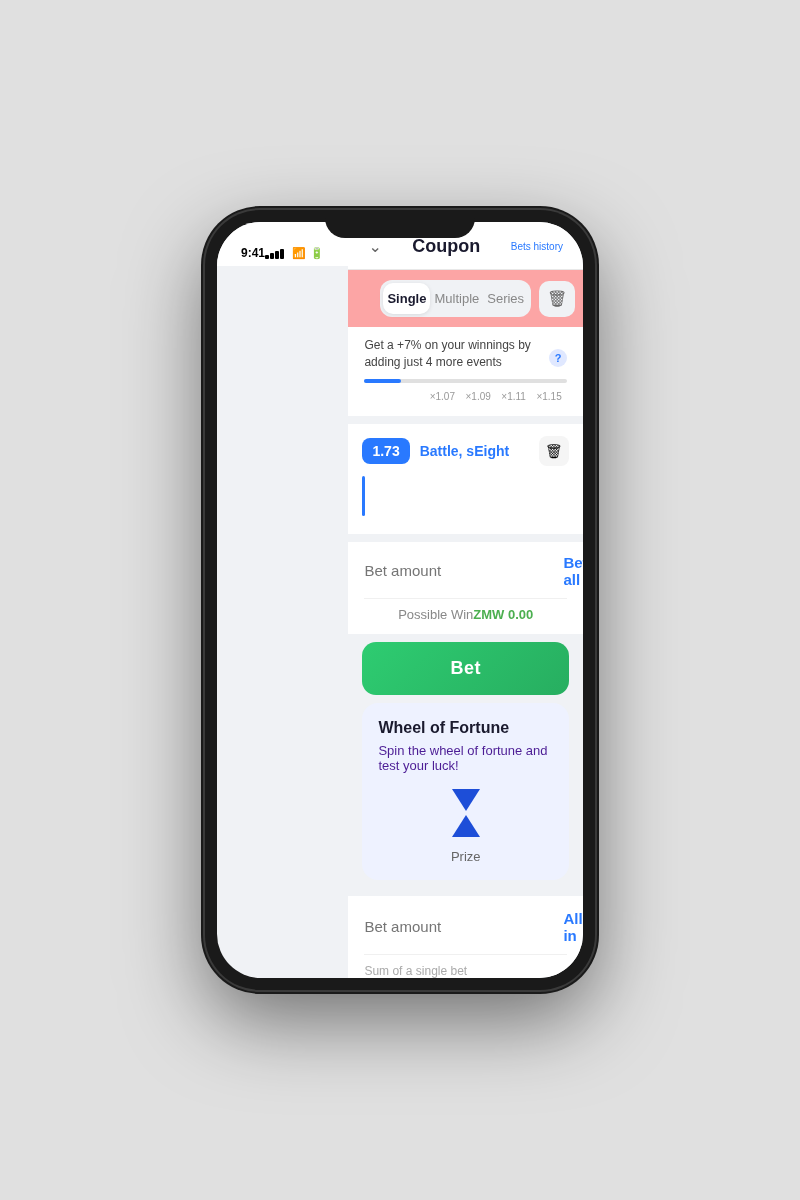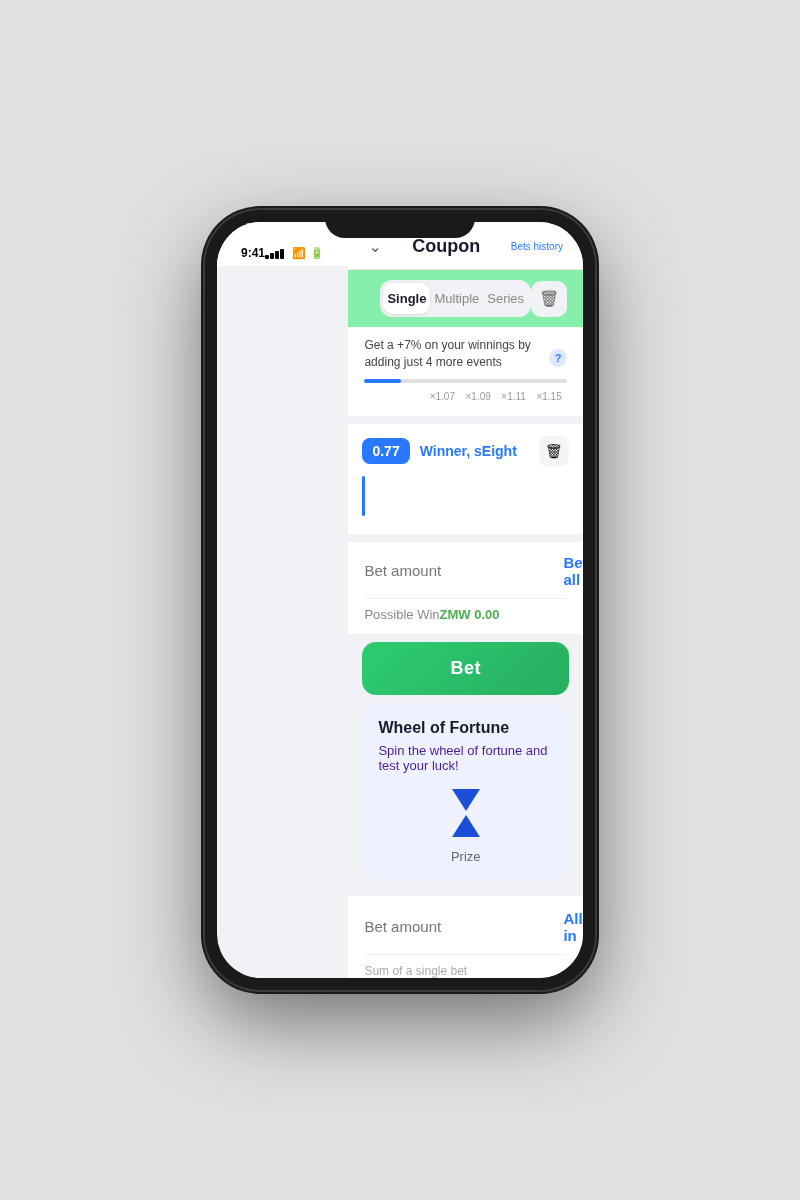--- a/index.html
+++ b/index.html
@@ -96,24 +96,25 @@
     }
     .header-link {
       font-size: 10px;
       color: #2979ff;
       font-weight: 500;
       text-align: right;
     }
 
     
     .tabs-container {
-      background: #86efac;
+      background: #fca5a5;
       padding: 10px 32px;
       display: flex;
       align-items: center;
+      gap: 8px;
     }
     .tabs-group {
       flex: 1;
       background: #f0f2f5;
       border-radius: 12px;
       display: flex;
       padding: 3px;
     }
     .tab {
       flex: 1;
@@ -301,21 +302,21 @@
     }
     .bet-all-btn {
       font-size: 15px;
       font-weight: 700;
       color: #2979ff;
       cursor: pointer;
     }
     .possible-win-row {
       display: flex;
       align-items: center;
-      justify-content: flex-start;
+      justify-content: center;
     }
     .possible-win-label {
       font-size: 13px;
       color: #888;
     }
     .possible-win-value {
       font-size: 13px;
       font-weight: 600;
       color: #4caf50;
     }
@@ -468,22 +469,22 @@
           <span class="progress-label">×1.07</span>
           <span class="progress-label">×1.09</span>
           <span class="progress-label">×1.11</span>
           <span class="progress-label">×1.15</span>
         </div>
       </div>
 
       <div class="bet-card">
         <div class="bet-card-header">
           <div class="bet-card-header-left">
-            <span class="bet-odds-badge">0.77</span>
-            <span class="bet-winner-label">Winner, sEight</span>
+            <span class="bet-odds-badge">1.73</span>
+            <span class="bet-winner-label">Battle, sEight</span>
           </div>
           <div class="bet-trash">
             <span style="font-size:14px;">🗑</span>
           </div>
         </div>
         <div class="bet-match">
           <div class="bet-left-bar"></div>
         </div>
       </div>
 

